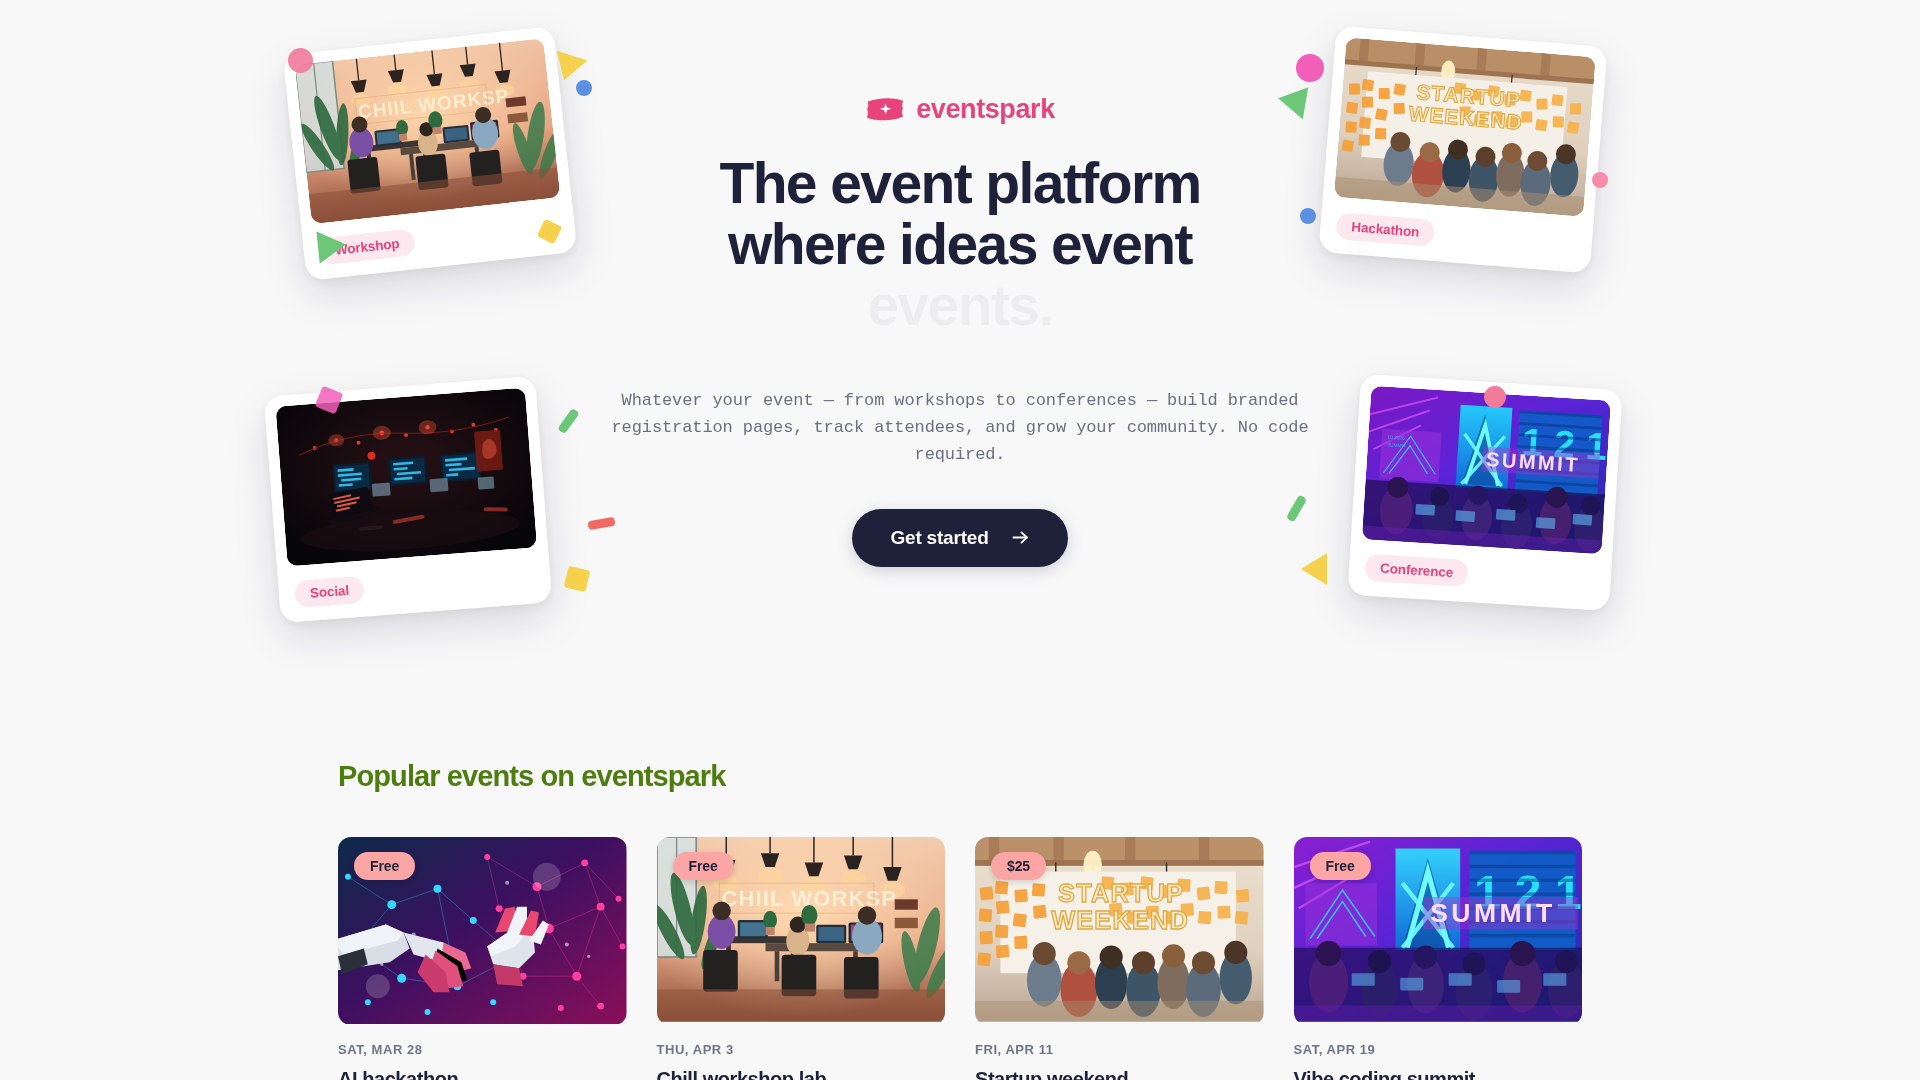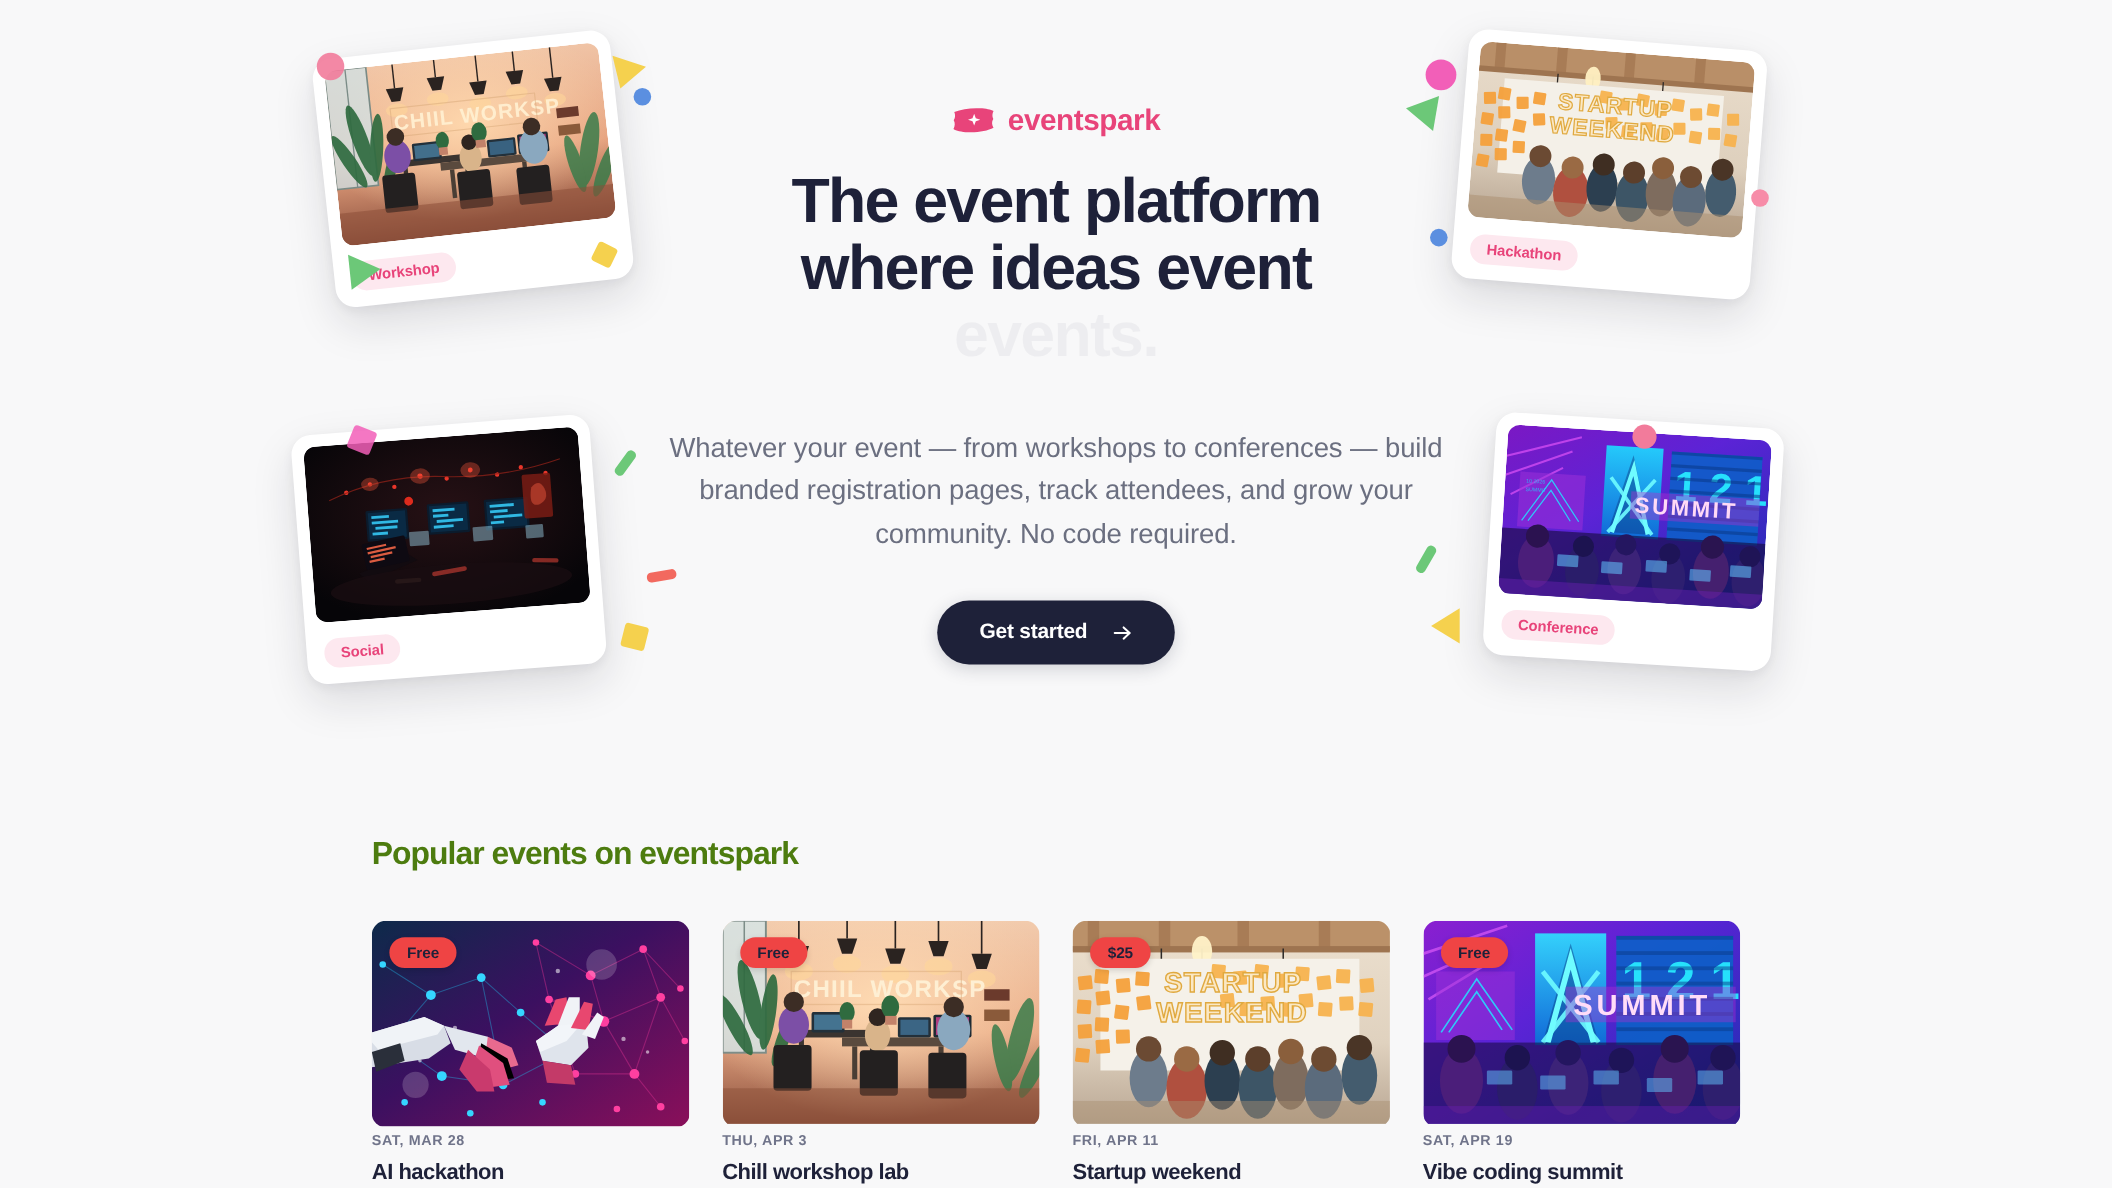--- a/index.html
+++ b/index.html
@@ -67,25 +67,26 @@
   }
 
   .headline .line3 {
     color: #1e2139;
     opacity: 0.045;
     display: block;
   }
 
   .subtitle {
     margin-top: 52px;
-    font-size: 25px;
+    font-size: 17px;
     line-height: 1.58;
     color: #6b6f80;
     letter-spacing: -0.1px;
     padding: 0 20px;
+    font-family: Liberation Mono, monospace;
   }
 
   .cta-wrap {
     margin-top: 40px;
     display: flex;
     justify-content: center;
   }
 
   .cta-btn {
     display: inline-flex;
@@ -186,33 +187,33 @@
     border-radius: 13px;
     overflow: hidden;
     height: 188px;
     display: block;
   }
 
   .price-badge {
     position: absolute;
     left: 16px;
     top: 15px;
-    background: #ef4444;
+    background: #fca5a5;
     border-radius: 999px;
     padding: 6px 16px;
     font-size: 14px;
     font-weight: 700;
     color: #1e2139;
     letter-spacing: -0.1px;
     box-shadow: 0 2px 6px rgba(0,0,0,0.14);
     z-index: 2;
   }
 
   .event-date {
-    margin-top: 4px;
+    margin-top: 17px;
     font-size: 13px;
     font-weight: 600;
     letter-spacing: 0.55px;
     color: #70748a;
     text-transform: uppercase;
   }
 
   .event-title {
     margin-top: 9px;
     font-size: 20px;

